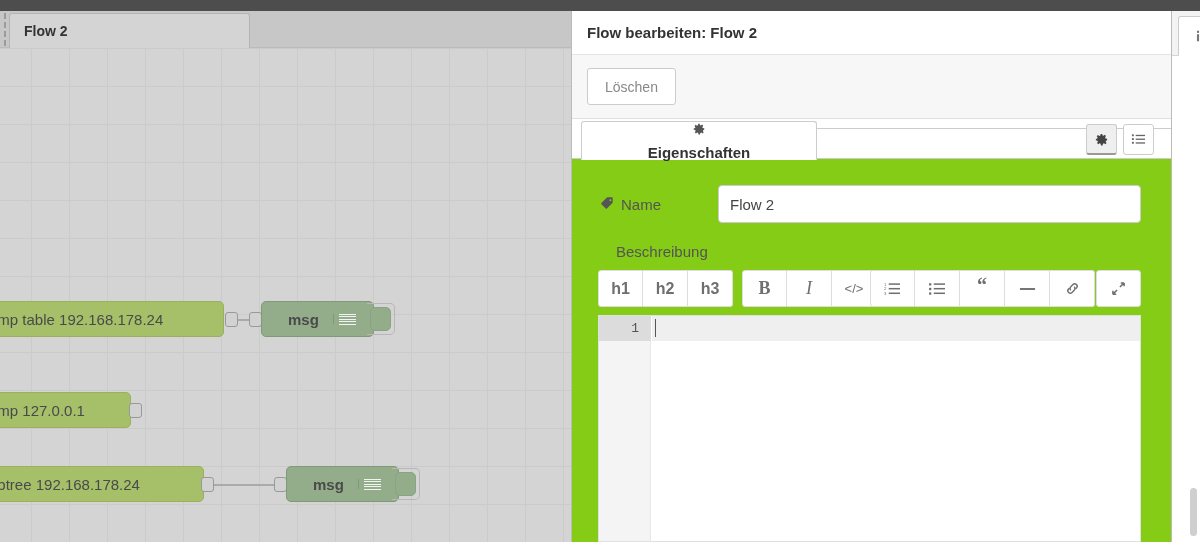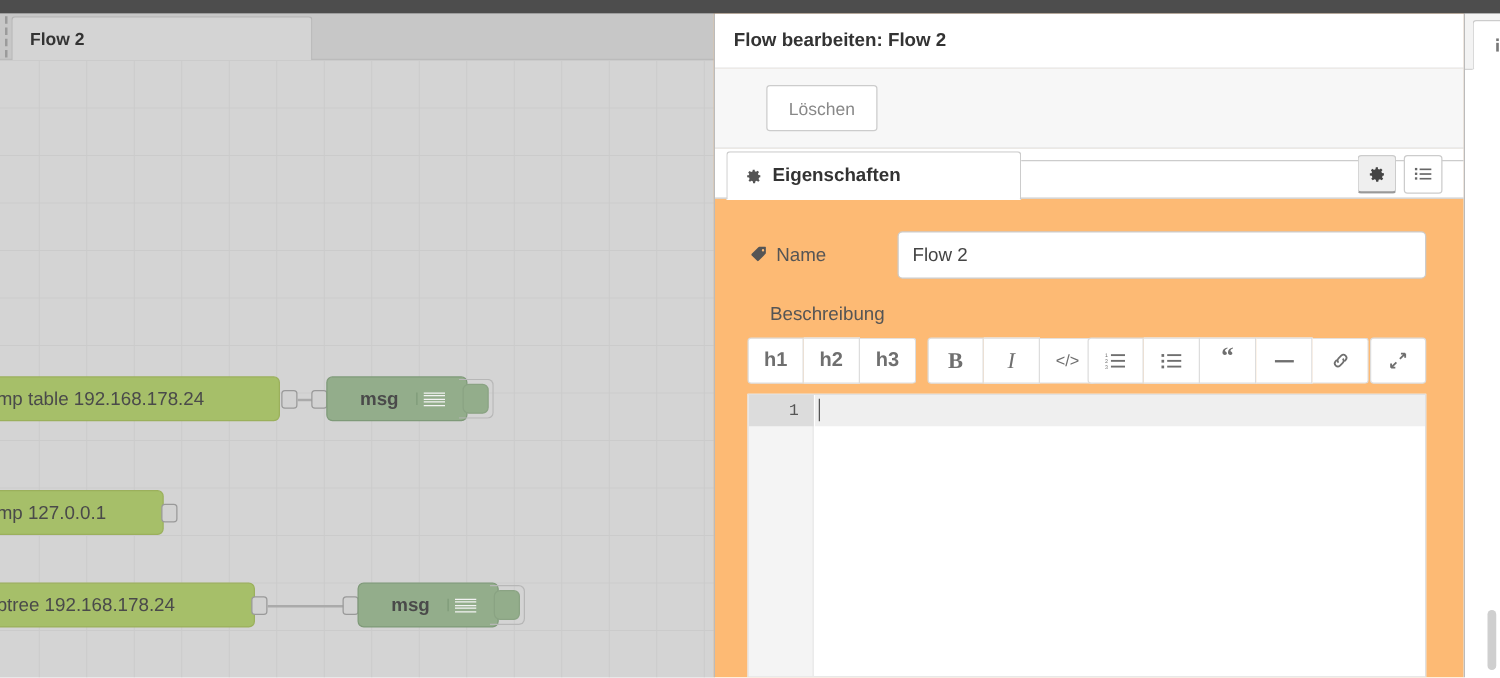--- a/index.html
+++ b/index.html
@@ -117,21 +117,21 @@
     background: #d2d2d2; border: 1px solid #999999;
     border-radius: 3px;
   }
   .wire {
     position: absolute; height: 2px; background: #aaaaaa;
   }
 
   
   .dialog {
     position: absolute; top: 11px; left: 571px; width: 600px; height: 531px;
-    background: #fdba74;
+    background: #84cc16;
     border-left: 1px solid #bbbbbb;
   }
   .dialog-header {
     position: absolute; top: 0; left: 0; right: 0; height: 44px;
     display: flex; align-items: center; padding-left: 15px;
     font-size: 15px; font-weight: bold; color: #333333;
     background: #ffffff;
     border-bottom: 1px solid #e4e4e4;
   }
   .dialog-buttons {
@@ -143,21 +143,20 @@
   }
   .btn {
     height: 37px; padding: 0 17px;
     border-radius: 3px;
     font-size: 14px;
     display: inline-flex; align-items: center; justify-content: center;
     cursor: pointer;
     background: #ffffff;
     border: 1px solid #cccccc;
     color: #888888;
-    margin-left: 26px;
   }
   .btn.primary {
     background: #ad1625; border: 1px solid #ad1625; color: #ffffff;
   }
   .btn-right-group { margin-left: auto; display: flex; gap: 9px; }
 
   
   .dlg-tabs {
     position: absolute; top: 108px; left: 0; right: 0; height: 40px;
     border-bottom: 1px solid #cccccc;
@@ -165,21 +164,21 @@
   }
   .dlg-tab {
     position: absolute; left: 9px; top: 2px;
     height: 39px; width: 236px;
     border: 1px solid #cccccc;
     border-bottom: 1px solid #ffffff;
     border-top-left-radius: 3px; border-top-right-radius: 3px;
     background: #ffffff;
     display: flex; align-items: center; gap: 8px;
     padding: 0 14px;
-    font-size: 15px; font-weight: bold; color: #333333;
+    font-size: 15px; font-weight: bold; color: #333333; flex-direction: column;
   }
   .dlg-tab-rest {
     position: absolute; left: 245px; right: 0; top: 9px; height: 31px;
     border-top: 1px solid #cccccc;
   }
   .icon-btn {
     position: absolute; top: 5px;
     width: 31px; height: 31px;
     border: 1px solid #cccccc; border-radius: 3px;
     background: #ffffff;

